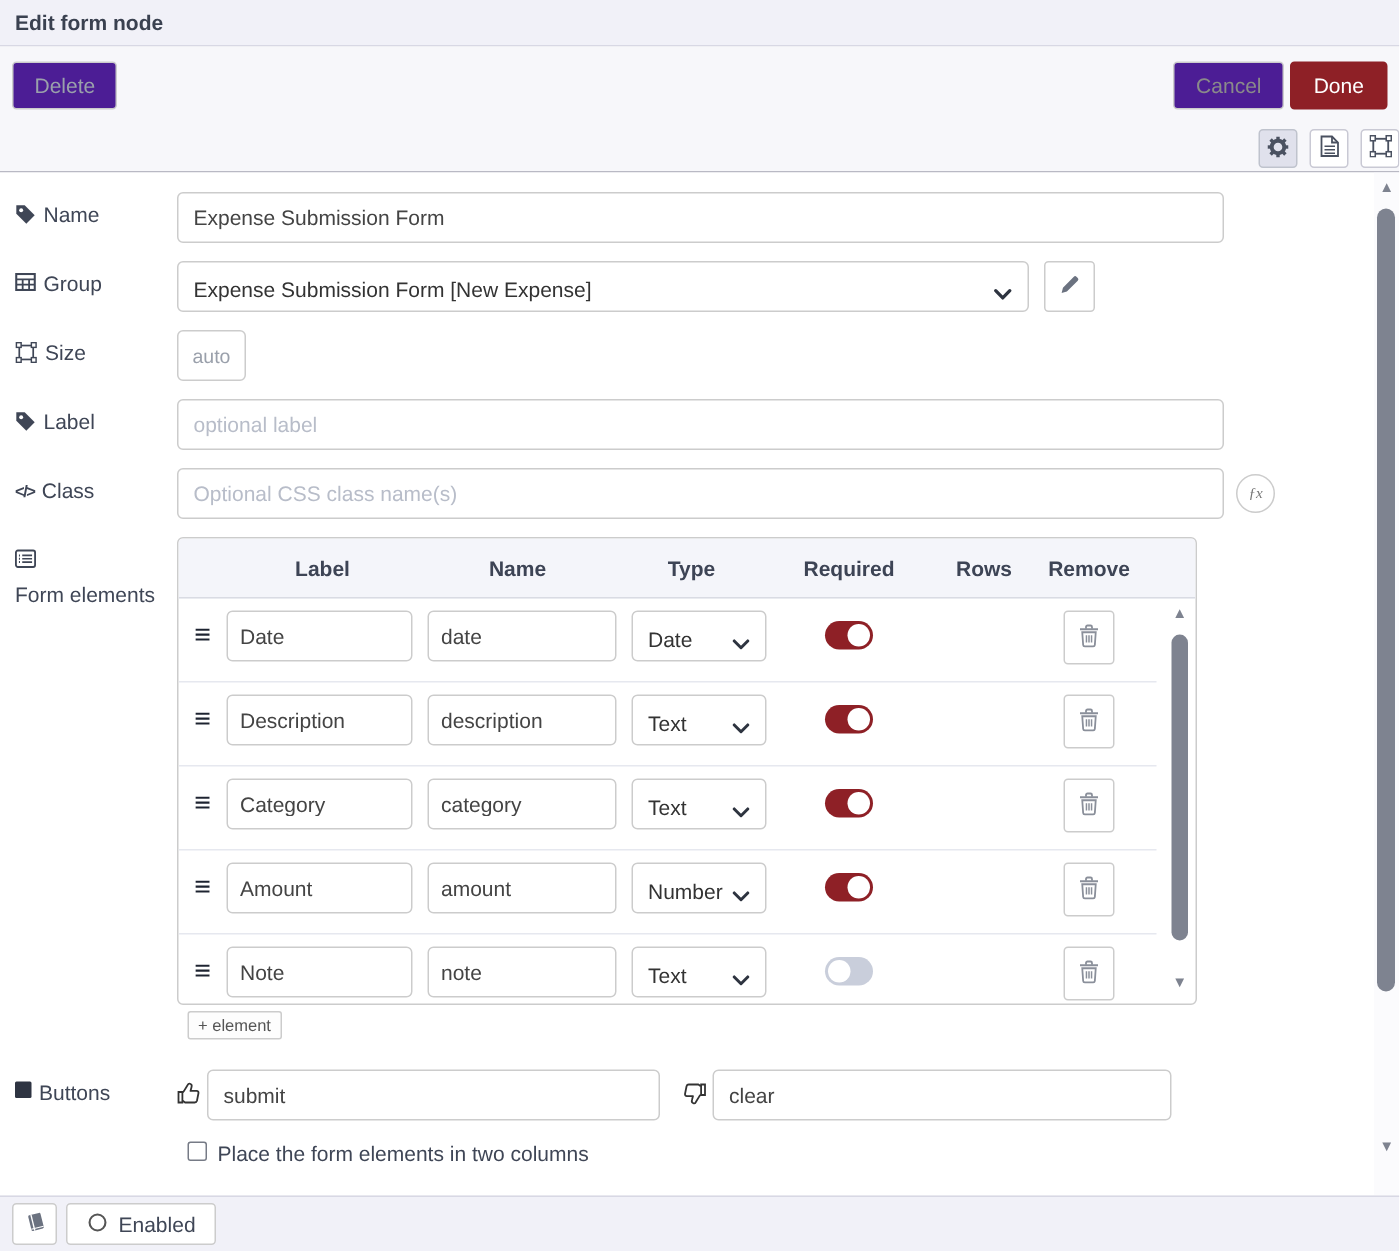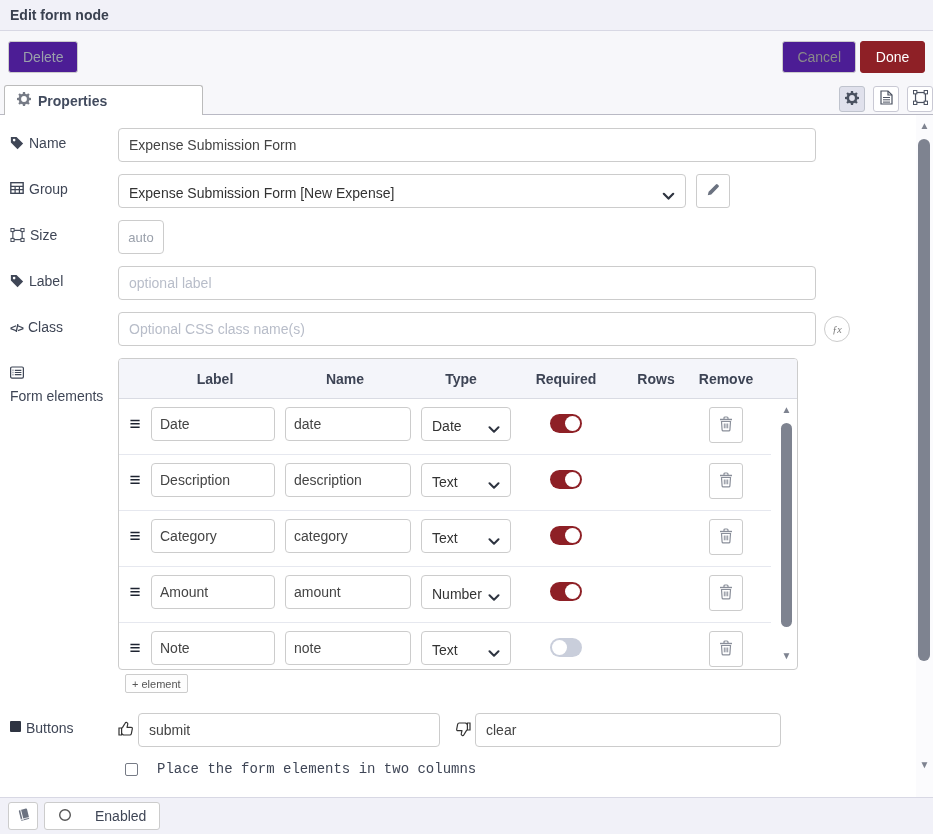--- a/index.html
+++ b/index.html
@@ -75,65 +75,47 @@
   .add-el-btn { margin:4px 0 0 117px; height:19px; padding:0 6px; background:#fdfdfd; border:1px solid #ccc; border-radius:2px; font-size:11px; color:#555; cursor:pointer; font-family:inherit; }
 
   
   .btns-row { margin-top:20px; }
   .btn-field { display:flex; align-items:center; }
   .thumb-ic { margin:0 4px 0 0; }
   .w-submit { width:302px; }
   .w-clear { width:306px; }
   .clear-group { margin-left:15px; display:flex; align-items:center; }
 
-  .chk-row { margin:14px 0 0 117px; display:flex; align-items:center; gap:19px; color:#3f4656;font-family:Liberation Mono, monospace; }
+  .chk-row { margin:14px 0 0 117px; display:flex; align-items:flex-start; gap:7px; color:#3f4656; }
   .checkbox { width:13px; height:13px; border:1px solid #767b86; border-radius:2px; background:#fff; cursor:pointer; }
 
   
   .msb { position:absolute; top:0; right:0; width:17px; height:682px; background:#fbfbfd; }
   .msb-up { top:6px; } .msb-down { top:645px; }
   .msb-thumb { position:absolute; left:2px; top:24px; width:12px; height:522px; background:#7e8390; border-radius:7px; cursor:pointer; }
 
   
   .ftr { position:relative; height:37px; background:#f1f1f8; border-top:1px solid #d8d8e4; }
   .book-btn { position:absolute; left:8px; top:4px; width:30px; height:28px; background:#fff; border:1px solid #ccc; border-radius:3px; display:flex; align-items:center; justify-content:center; cursor:pointer; }
-  .enabled-btn { position:absolute; left:44px; top:4px; height:28px; padding:0 13px; background:#fff; border:1px solid #ccc; border-radius:3px; display:flex; align-items:center; gap:23px; color:#3f4656; font-size:14px; cursor:pointer; font-family:inherit; }
+  .enabled-btn { position:absolute; left:44px; top:4px; height:28px; padding:0 13px; background:#fff; border:1px solid #ccc; border-radius:3px; display:flex; align-items:center; gap:7px; color:#3f4656; font-size:14px; cursor:pointer; font-family:inherit; }
 </style>
 </head>
 <body>
 
 <div class="app">
 
   <div class="hdr">Edit form node</div>
 
   <div class="toolbar">
     <button class="btn btn-delete">Delete</button>
     <button class="btn btn-cancel">Cancel</button>
     <button class="btn btn-done">Done</button>
   </div>
 
   <div class="tabbar">
-    <div class="tab">
-      <span>
-        <svg width="14" height="14" viewBox="0 0 16 16">
-          <g fill="#767b86">
-            <rect x="6.7" y="0" width="2.6" height="4"></rect>
-              <rect x="6.7" y="12" width="2.6" height="4"></rect>
-            <rect x="0" y="6.7" width="4" height="2.6"></rect>
-              <rect x="12" y="6.7" width="4" height="2.6"></rect>
-            <rect x="6.7" y="0" width="2.6" height="4" transform="rotate(45 8 8)"></rect>
-              <rect x="6.7" y="12" width="2.6" height="4" transform="rotate(45 8 8)"></rect>
-            <rect x="0" y="6.7" width="4" height="2.6" transform="rotate(45 8 8)"></rect>
-              <rect x="12" y="6.7" width="4" height="2.6" transform="rotate(45 8 8)"></rect>
-          </g>
-          <circle cx="8" cy="8" r="4.8" fill="none" stroke="#767b86" stroke-width="3"></circle>
-        </svg>
-      </span>
-      <span>Properties</span>
-    </div>
     <div class="tab-icons">
       <div class="mini-btn active">
         <span>
           <svg width="14" height="14" viewBox="0 0 16 16">
             <g fill="#4a5160">
               <rect x="6.7" y="0" width="2.6" height="4"></rect>
                 <rect x="6.7" y="12" width="2.6" height="4"></rect>
               <rect x="0" y="6.7" width="4" height="2.6"></rect>
                 <rect x="12" y="6.7" width="4" height="2.6"></rect>
               <rect x="6.7" y="0" width="2.6" height="4" transform="rotate(45 8 8)"></rect>

